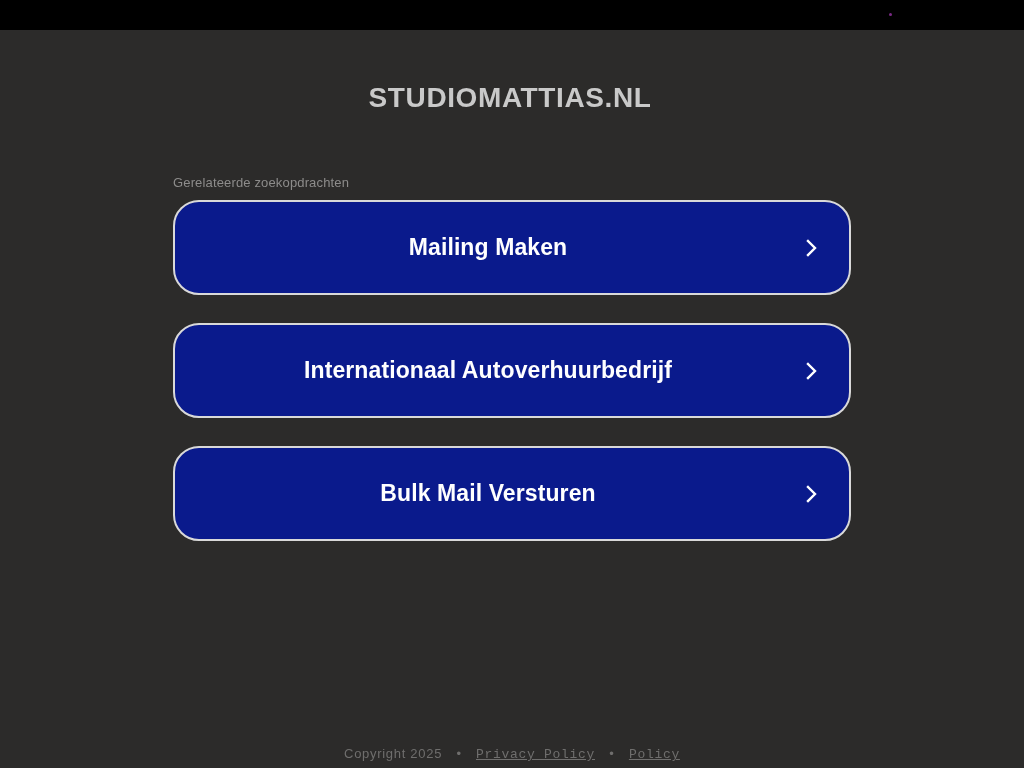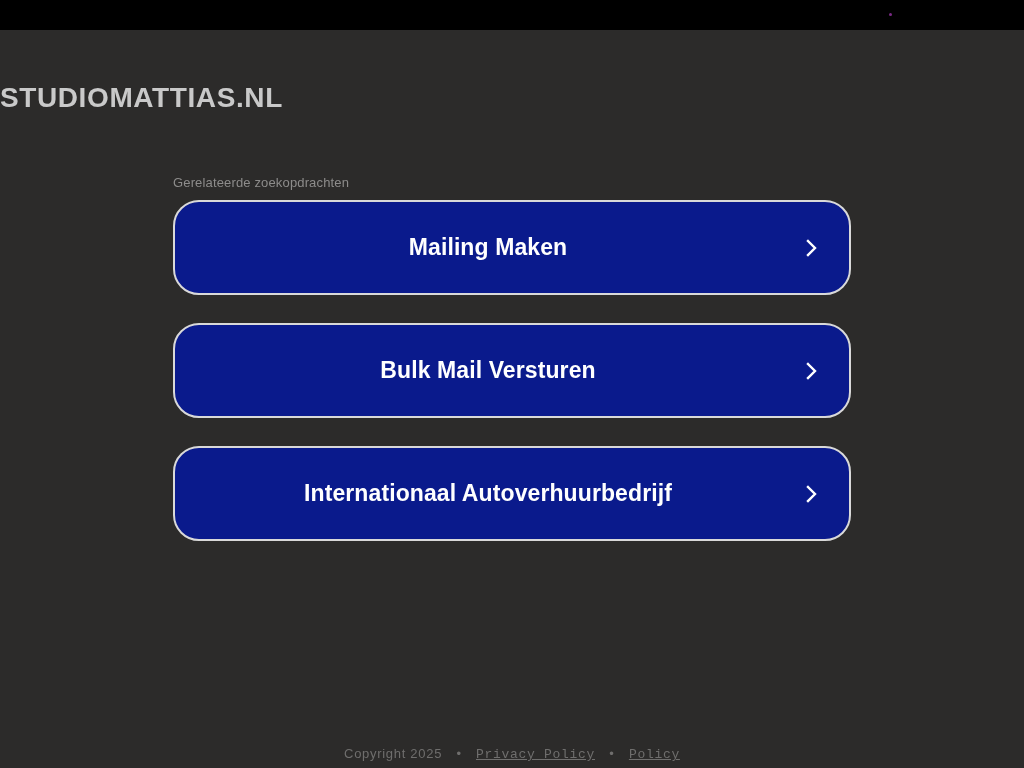--- a/index.html
+++ b/index.html
@@ -43,20 +43,21 @@
     height: 738px;
     background: #2c2b2a;
   }
 
   
   .site-title {
     position: absolute;
     top: 52px;
     left: 0;
     width: 1020px;
+    text-align: center;
     font-size: 28px;
     font-weight: bold;
     letter-spacing: 0.6px;
     color: #c9c9c9;
     white-space: nowrap;
   }
 
   
   .related {
     position: absolute;
@@ -159,37 +160,37 @@
       <div class="term-card">
         <span class="term-label">Mailing Maken</span>
         <span class="chevron">
           <svg width="14" height="22" viewBox="0 0 14 22" fill="none" xmlns="http://www.w3.org/2000/svg">
             <path d="M3 4 L10 11 L3 18" stroke="#ffffff" stroke-width="2.4" stroke-linecap="square" stroke-linejoin="miter" fill="none"></path>
           </svg>
         </span>
       </div>
 
       <div class="term-card">
+        <span class="term-label">Internationaal Autoverhuurbedrijf</span>
+        <span class="chevron">
+          <svg width="14" height="22" viewBox="0 0 14 22" fill="none" xmlns="http://www.w3.org/2000/svg">
+            <path d="M3 4 L10 11 L3 18" stroke="#ffffff" stroke-width="2.4" stroke-linecap="square" stroke-linejoin="miter" fill="none"></path>
+          </svg>
+        </span>
+      </div>
+
+      <div class="term-card">
         <span class="term-label">Bulk Mail Versturen</span>
         <span class="chevron">
           <svg width="14" height="22" viewBox="0 0 14 22" fill="none" xmlns="http://www.w3.org/2000/svg">
             <path d="M3 4 L10 11 L3 18" stroke="#ffffff" stroke-width="2.4" stroke-linecap="square" stroke-linejoin="miter" fill="none"></path>
           </svg>
         </span>
       </div>
 
-      <div class="term-card">
-        <span class="term-label">Internationaal Autoverhuurbedrijf</span>
-        <span class="chevron">
-          <svg width="14" height="22" viewBox="0 0 14 22" fill="none" xmlns="http://www.w3.org/2000/svg">
-            <path d="M3 4 L10 11 L3 18" stroke="#ffffff" stroke-width="2.4" stroke-linecap="square" stroke-linejoin="miter" fill="none"></path>
-          </svg>
-        </span>
-      </div>
-
     </div>
   </div>
 
   <div class="footer">
     <span class="footer-copy">Copyright 2025</span>
     <span class="footer-sep">•</span>
     <span class="footer-link">Privacy Policy</span>
     <span class="footer-sep">•</span>
     <span class="footer-link">Policy</span>
   </div>

